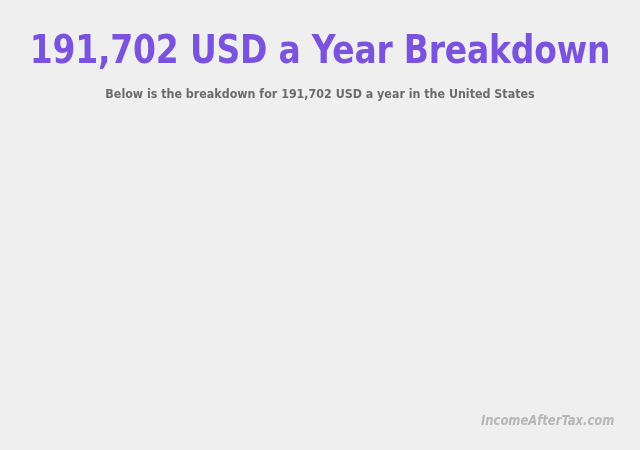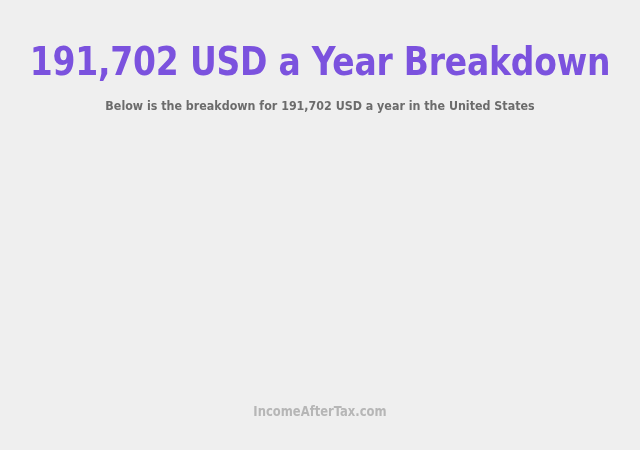--- a/index.html
+++ b/index.html
@@ -18,21 +18,21 @@
     width: 640px;
     height: 450px;
     box-sizing: border-box;
     display: flex;
     flex-direction: column;
     align-items: center;
   }
   .header-block {
     width: 100%;
     text-align: center;
-    padding-top: 40px;
+    padding-top: 28px;
   }
   .page-title {
     margin: 0;
     font-family: "DejaVu Sans Condensed", "Liberation Sans Narrow", "Liberation Sans", sans-serif;
     font-size: 39px;
     line-height: 44px;
     font-weight: 700;
     letter-spacing: -0.2px;
     color: #7b52de;
     transform: scaleX(0.94);
@@ -48,22 +48,23 @@
     color: #6b6b6b;
     transform: scaleX(0.95);
     white-space: nowrap;
   }
   .content-area {
     flex: 1 1 auto;
     width: 100%;
   }
   .footer-block {
     width: 100%;
-    text-align: center;
-    padding-bottom: 30px;
+    text-align: right;
+    padding-bottom: 21px;
+    font-style: italic;
   }
   .watermark {
     margin: 0;
     font-family: "DejaVu Sans Condensed", "Liberation Sans Narrow", "Liberation Sans", sans-serif;
     font-size: 14px;
     line-height: 17px;
     font-weight: 700;
     color: #b6b6b6;
     transform: scaleX(0.92);
     white-space: nowrap;

